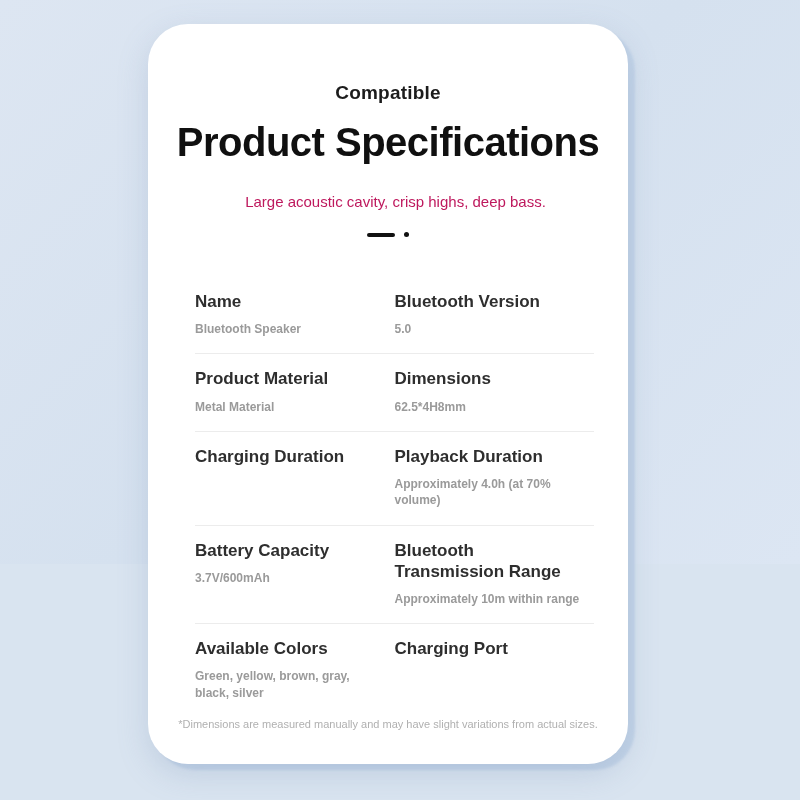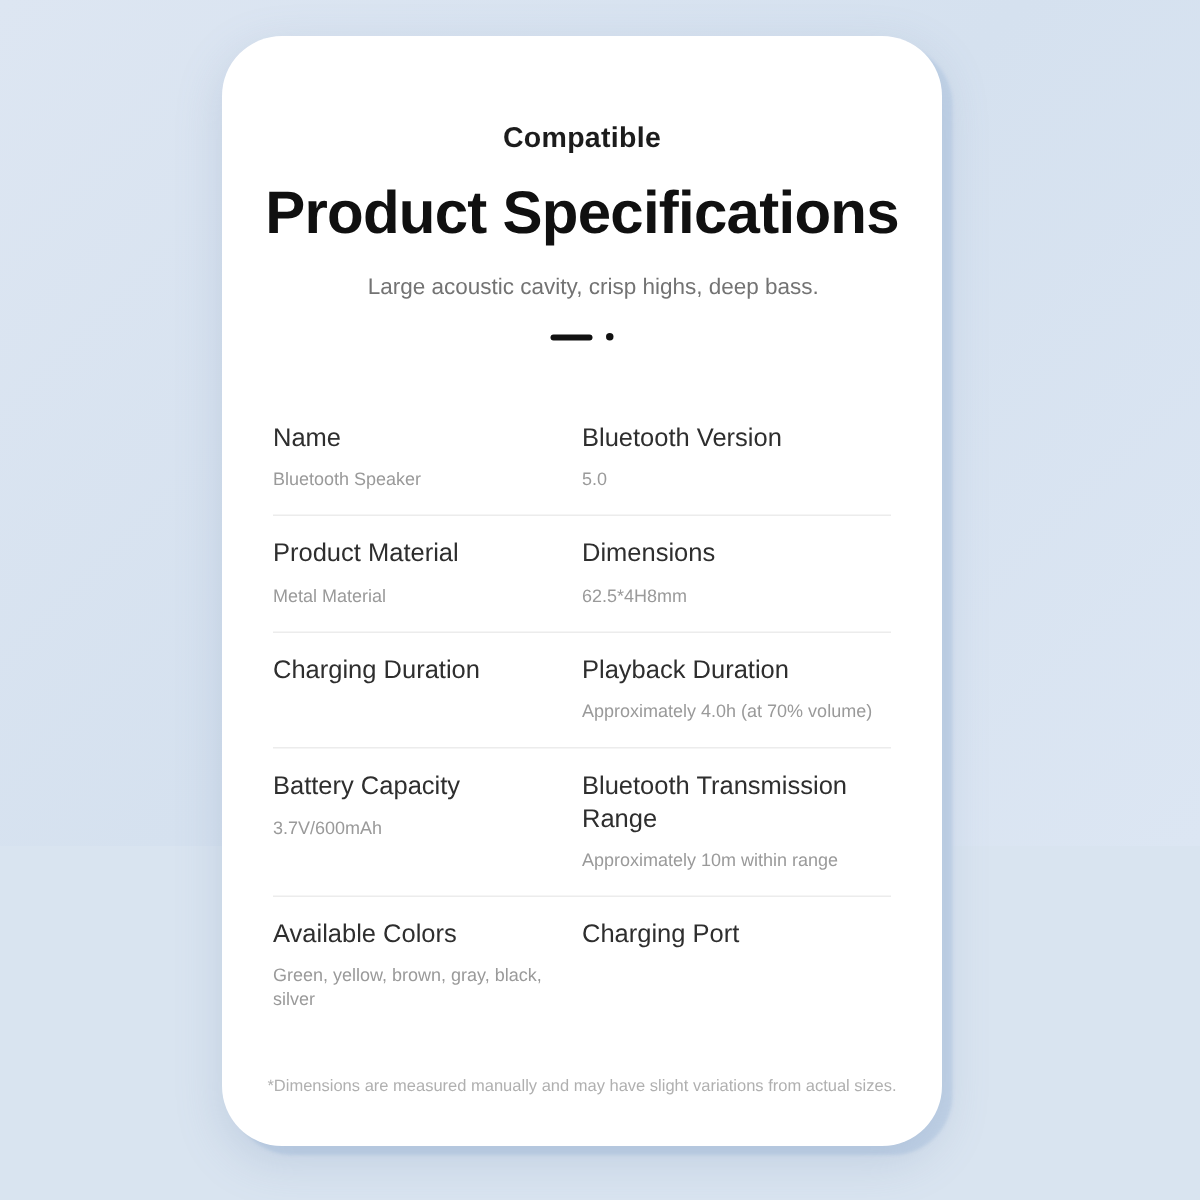--- a/index.html
+++ b/index.html
@@ -51,23 +51,23 @@
     letter-spacing: 0.2px;
   }
   .title {
     margin-top: 16px;
     font-size: 40px;
     font-weight: bold;
     color: #101010;
     letter-spacing: -0.5px;
   }
   .subtitle {
-    margin-top: 18px;
+    margin-top: 28px;
     font-size: 15px;
-    color: #737373;
+    color: #be185d;
     padding-left: 15px;
   }
   .divider {
     margin-top: 22px;
     display: flex;
     align-items: center;
     justify-content: center;
     gap: 9px;
   }
   .divider .bar {
@@ -76,21 +76,22 @@
     background: #111;
     border-radius: 2px;
   }
   .divider .dot {
     width: 5px;
     height: 5px;
     background: #111;
     border-radius: 50%;
   }
   .specs {
-    margin: 40px 34px 0 34px;
+    margin: 40px 34px 0 47px;
+    font-weight: bold;
   }
   .spec-row {
     display: flex;
     padding: 14px 0 16px 0;
   }
   .spec-row.bordered {
     border-bottom: 1px solid #ececec;
   }
   .spec-cell {
     width: 50%;

